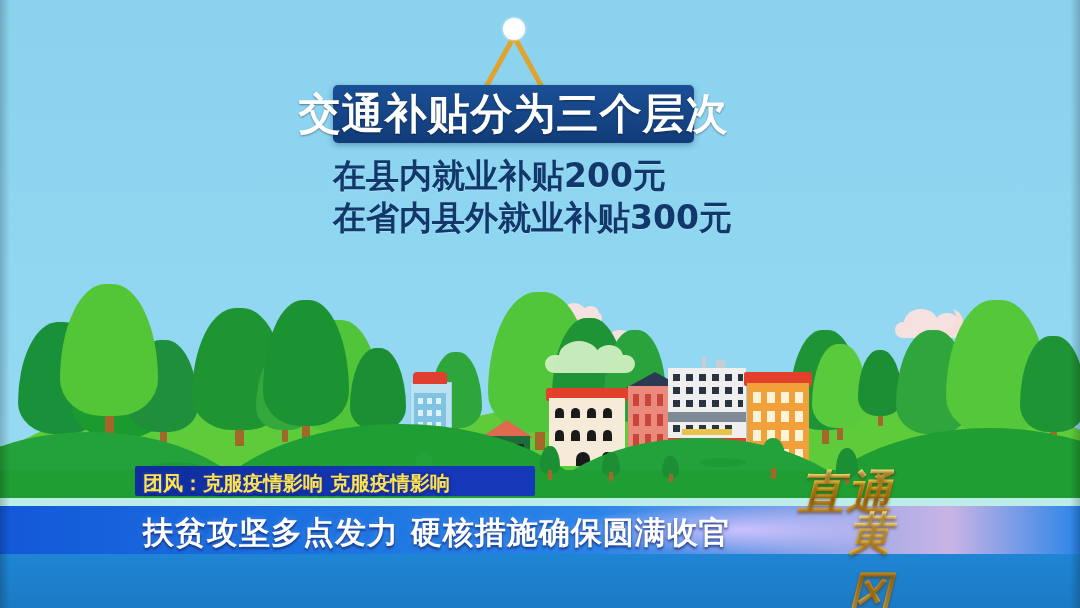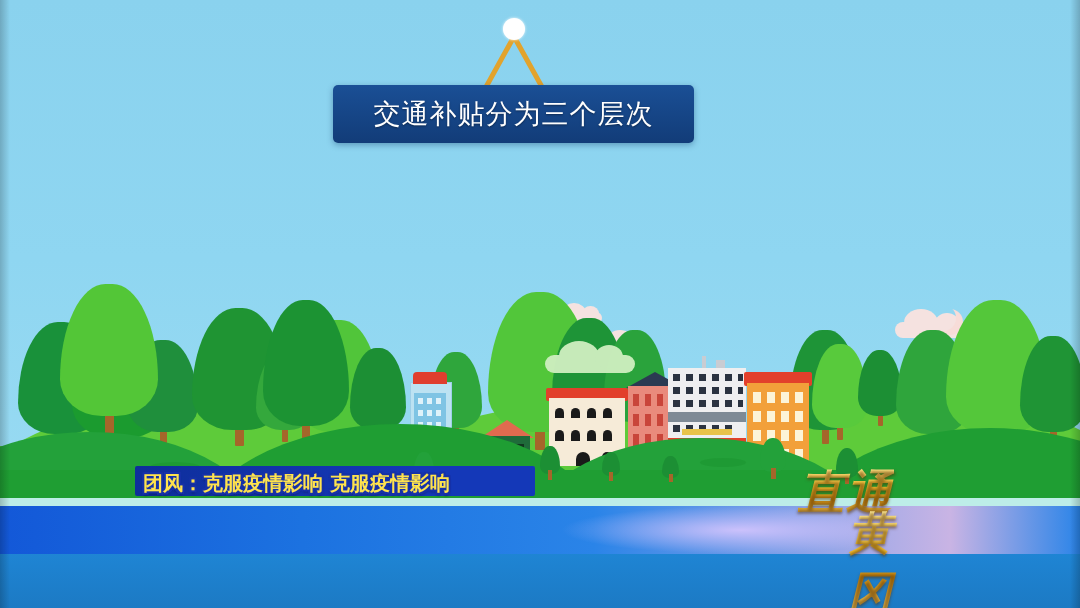--- a/index.html
+++ b/index.html
@@ -95,21 +95,21 @@
 
   .title-banner{
     position:absolute;left:333px;top:85px;width:361px;height:58px;
     background:linear-gradient(180deg,#1A4F95 0%,#123C78 100%);
     border-radius:5px;
     box-shadow:0 2px 6px rgba(0,40,90,.35);
     display:flex;align-items:center;justify-content:center;
   }
   .title-banner .t{
     color:#FFFFFF;
-    font-size:27px;font-weight:normal;
+    font-size:42px;font-weight:bold;
     letter-spacing:1px;
     text-shadow:0 1px 2px rgba(0,0,0,.4);
     white-space:nowrap;
     font-family:"DejaVu Sans","Liberation Sans",sans-serif;
   }
 
   .body-lines{
     position:absolute;left:333px;top:155px;width:420px;
   }
   .body-lines .ln{
@@ -194,20 +194,22 @@
     <div class="wire wireL"></div>
     <div class="wire wireR"></div>
     <div class="sign-knob"></div>
   </div>
 
   <div class="title-banner">
     <span class="t">交通补贴分为三个层次</span>
   </div>
 
   <div class="body-lines">
+    <div class="ln">在县内就业补贴200元</div>
+    <div class="ln">在省内县外就业补贴300元</div>
   </div>
 
   <div class="cloud cl1"></div>
   <div class="cloud cl2"></div>
   <div class="cloud cl3"></div>
   <div class="cloud cl4"></div>
   <div class="moon"></div>
 
   <div class="hill hillA"></div>
   <div class="hill hillB"></div>
@@ -424,20 +426,21 @@
   </div>
 
   <div class="water-top"></div>
   <div class="water-bot"></div>
 
   <div class="sub-line-bg"></div>
   <div class="sub-line">团风：克服疫情影响 克服疫情影响</div>
 
   <div class="banner-strip"></div>
   <div class="banner-glow"></div>
+  <div class="head-line">扶贫攻坚多点发力 硬核措施确保圆满收官</div>
 
   <div class="logo">
     <span class="lg top">直通</span>
     <span class="lg bot">黄冈</span>
   </div>
 
   <div class="edgeL"></div>
   <div class="edgeR"></div>
 
 </div>

